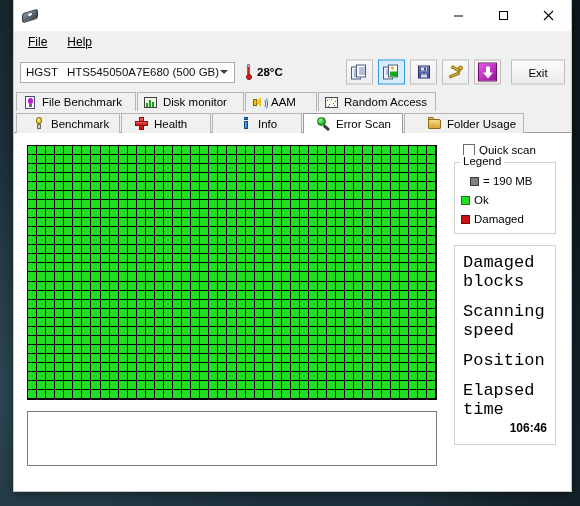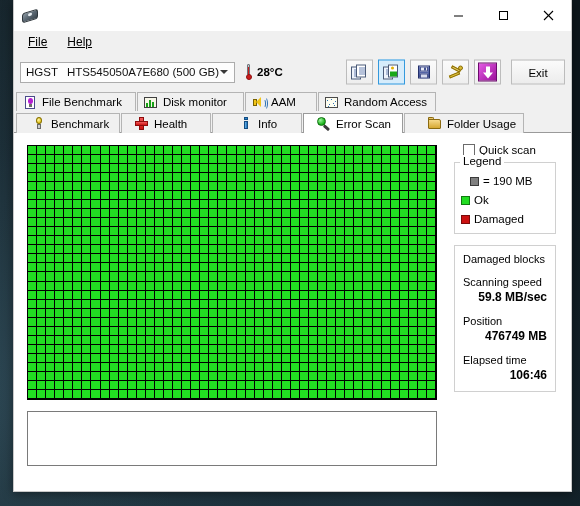--- a/index.html
+++ b/index.html
@@ -432,22 +432,23 @@
     flex: none;
   }
   .legend-row.indent { padding-left: 9px; }
   #stats-box {
     border: 1px solid #d0d0d0;
     margin: 11px 3px 0 3px;
     padding: 7px 8px 9px 8px;
     box-sizing: border-box;
   }
   .stat-label {
-    font-size: 11px; color: #000;
+    font-size: 17px; color: #000;
     margin-top: 11px;
+    font-family: Liberation Mono, monospace;
   }
   .stat-label:first-child { margin-top: 0; }
   .stat-value {
     font-size: 12px; color: #000; font-weight: bold;
     text-align: right;
     margin-top: 2px;
   }
 </style>
 </head>
 <body>
@@ -1933,22 +1934,20 @@
         </div>
         <div class="legend-row">
           <span class="swatch" style="background:#cc1111;border-color:#7a0a0a;"></span>
           <span>Damaged</span>
         </div>
       </div>
 
       <div id="stats-box">
         <div class="stat-label">Damaged blocks</div>
         <div class="stat-label">Scanning speed</div>
-        <div class="stat-value">59.8 MB/sec</div>
         <div class="stat-label">Position</div>
-        <div class="stat-value">476749 MB</div>
         <div class="stat-label">Elapsed time</div>
         <div class="stat-value">106:46</div>
       </div>
     </div>
 
   </div>
 </div>
 
 </body></html>

